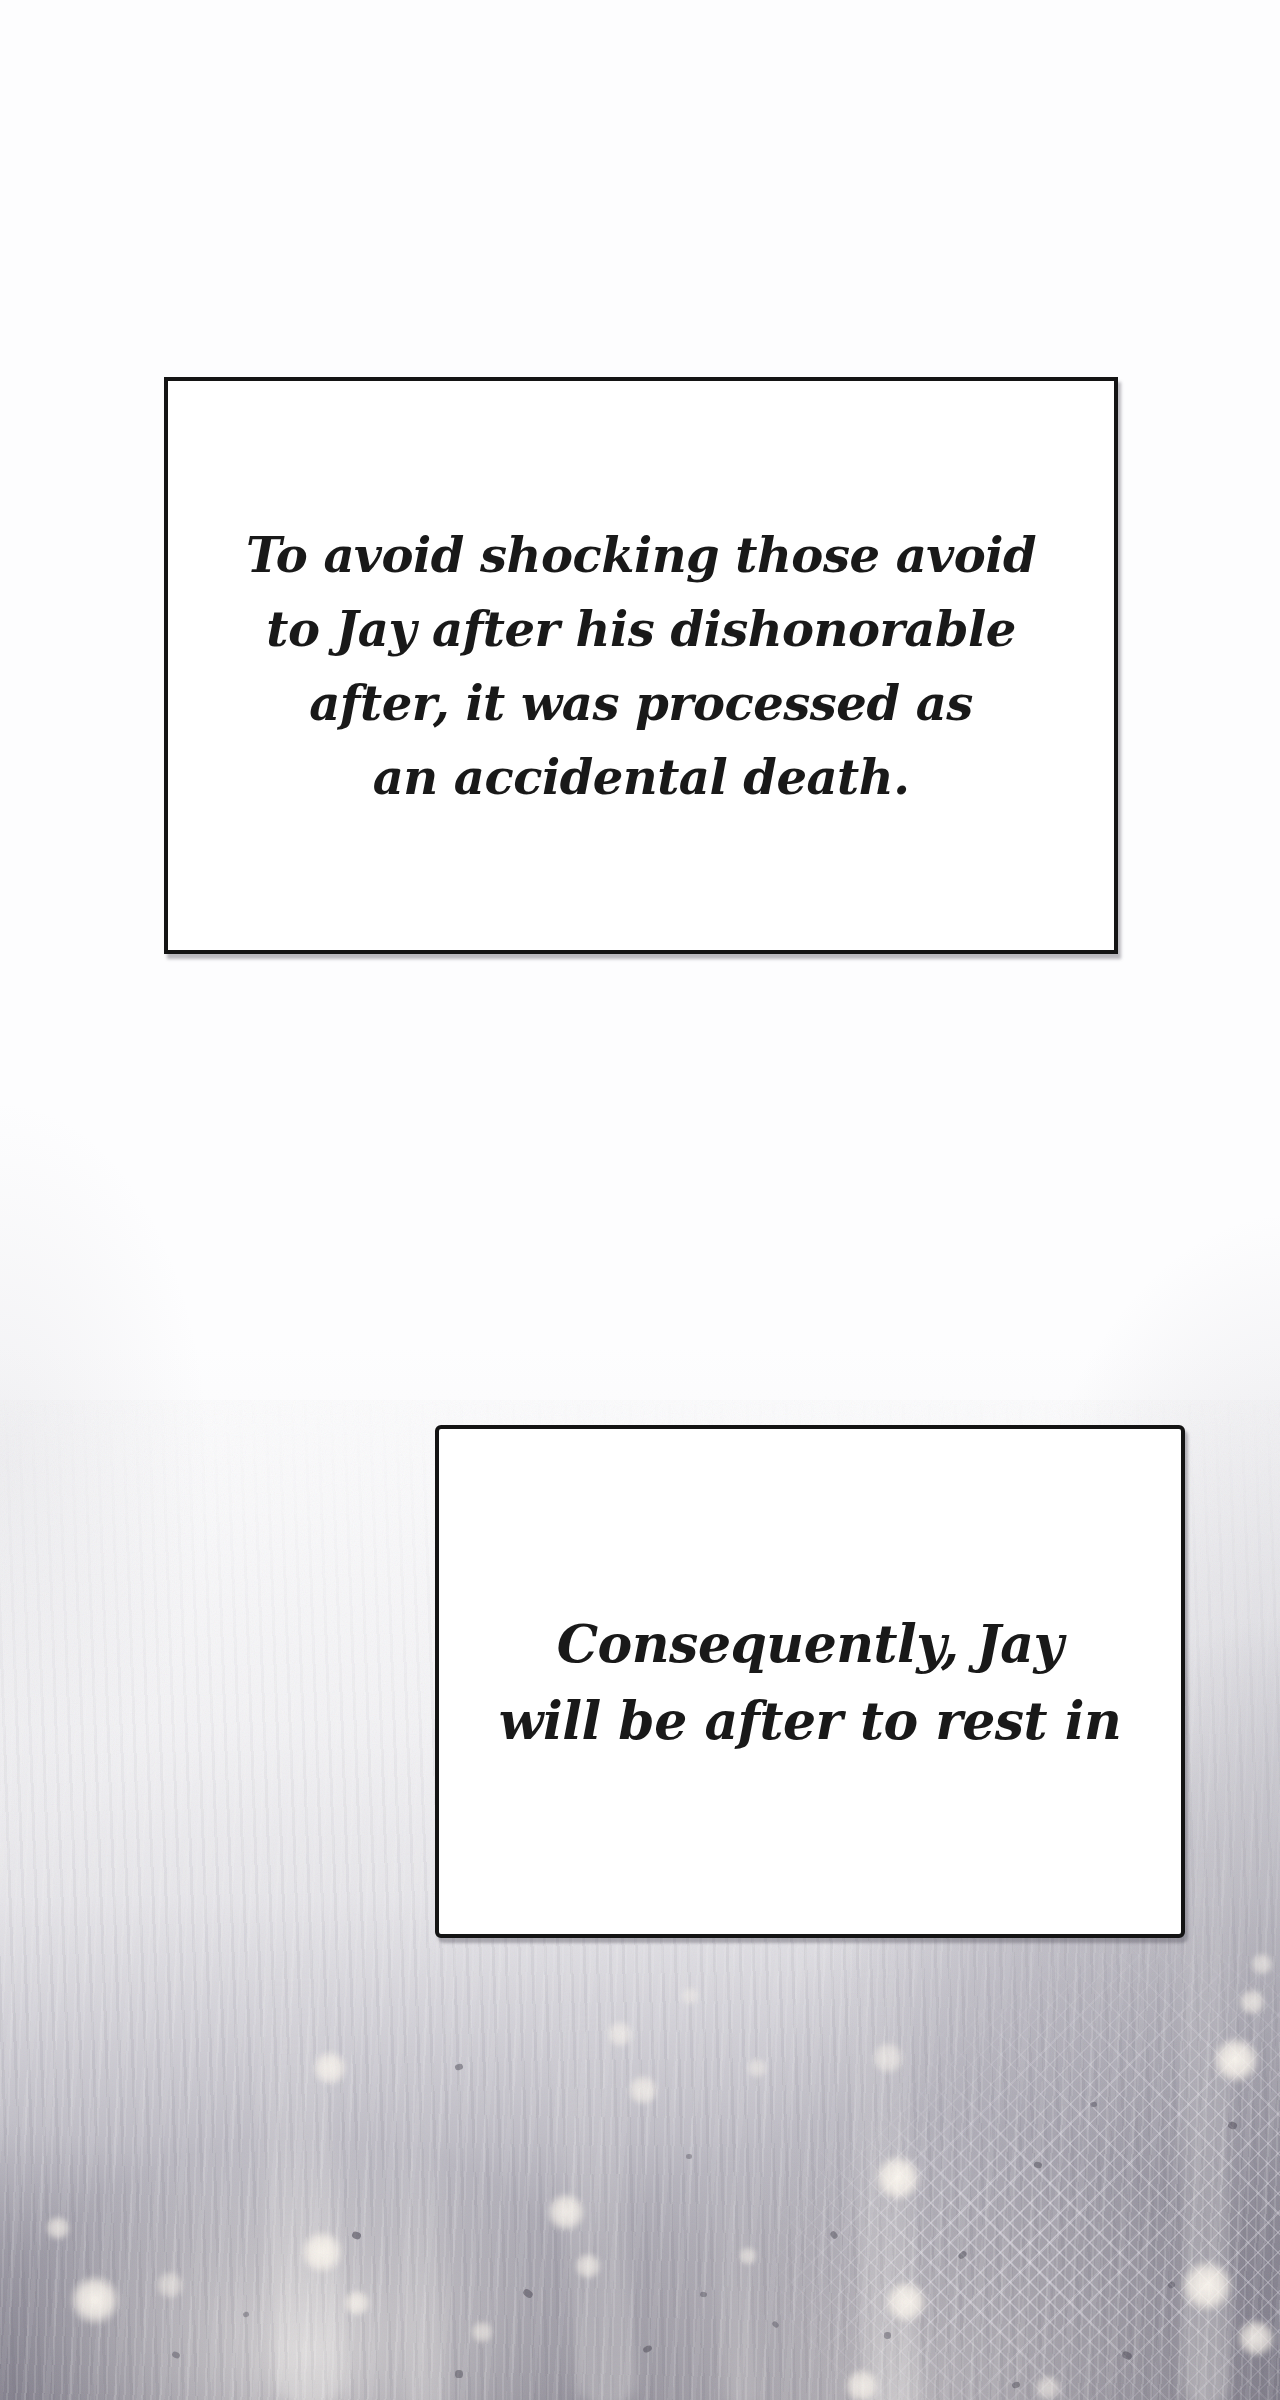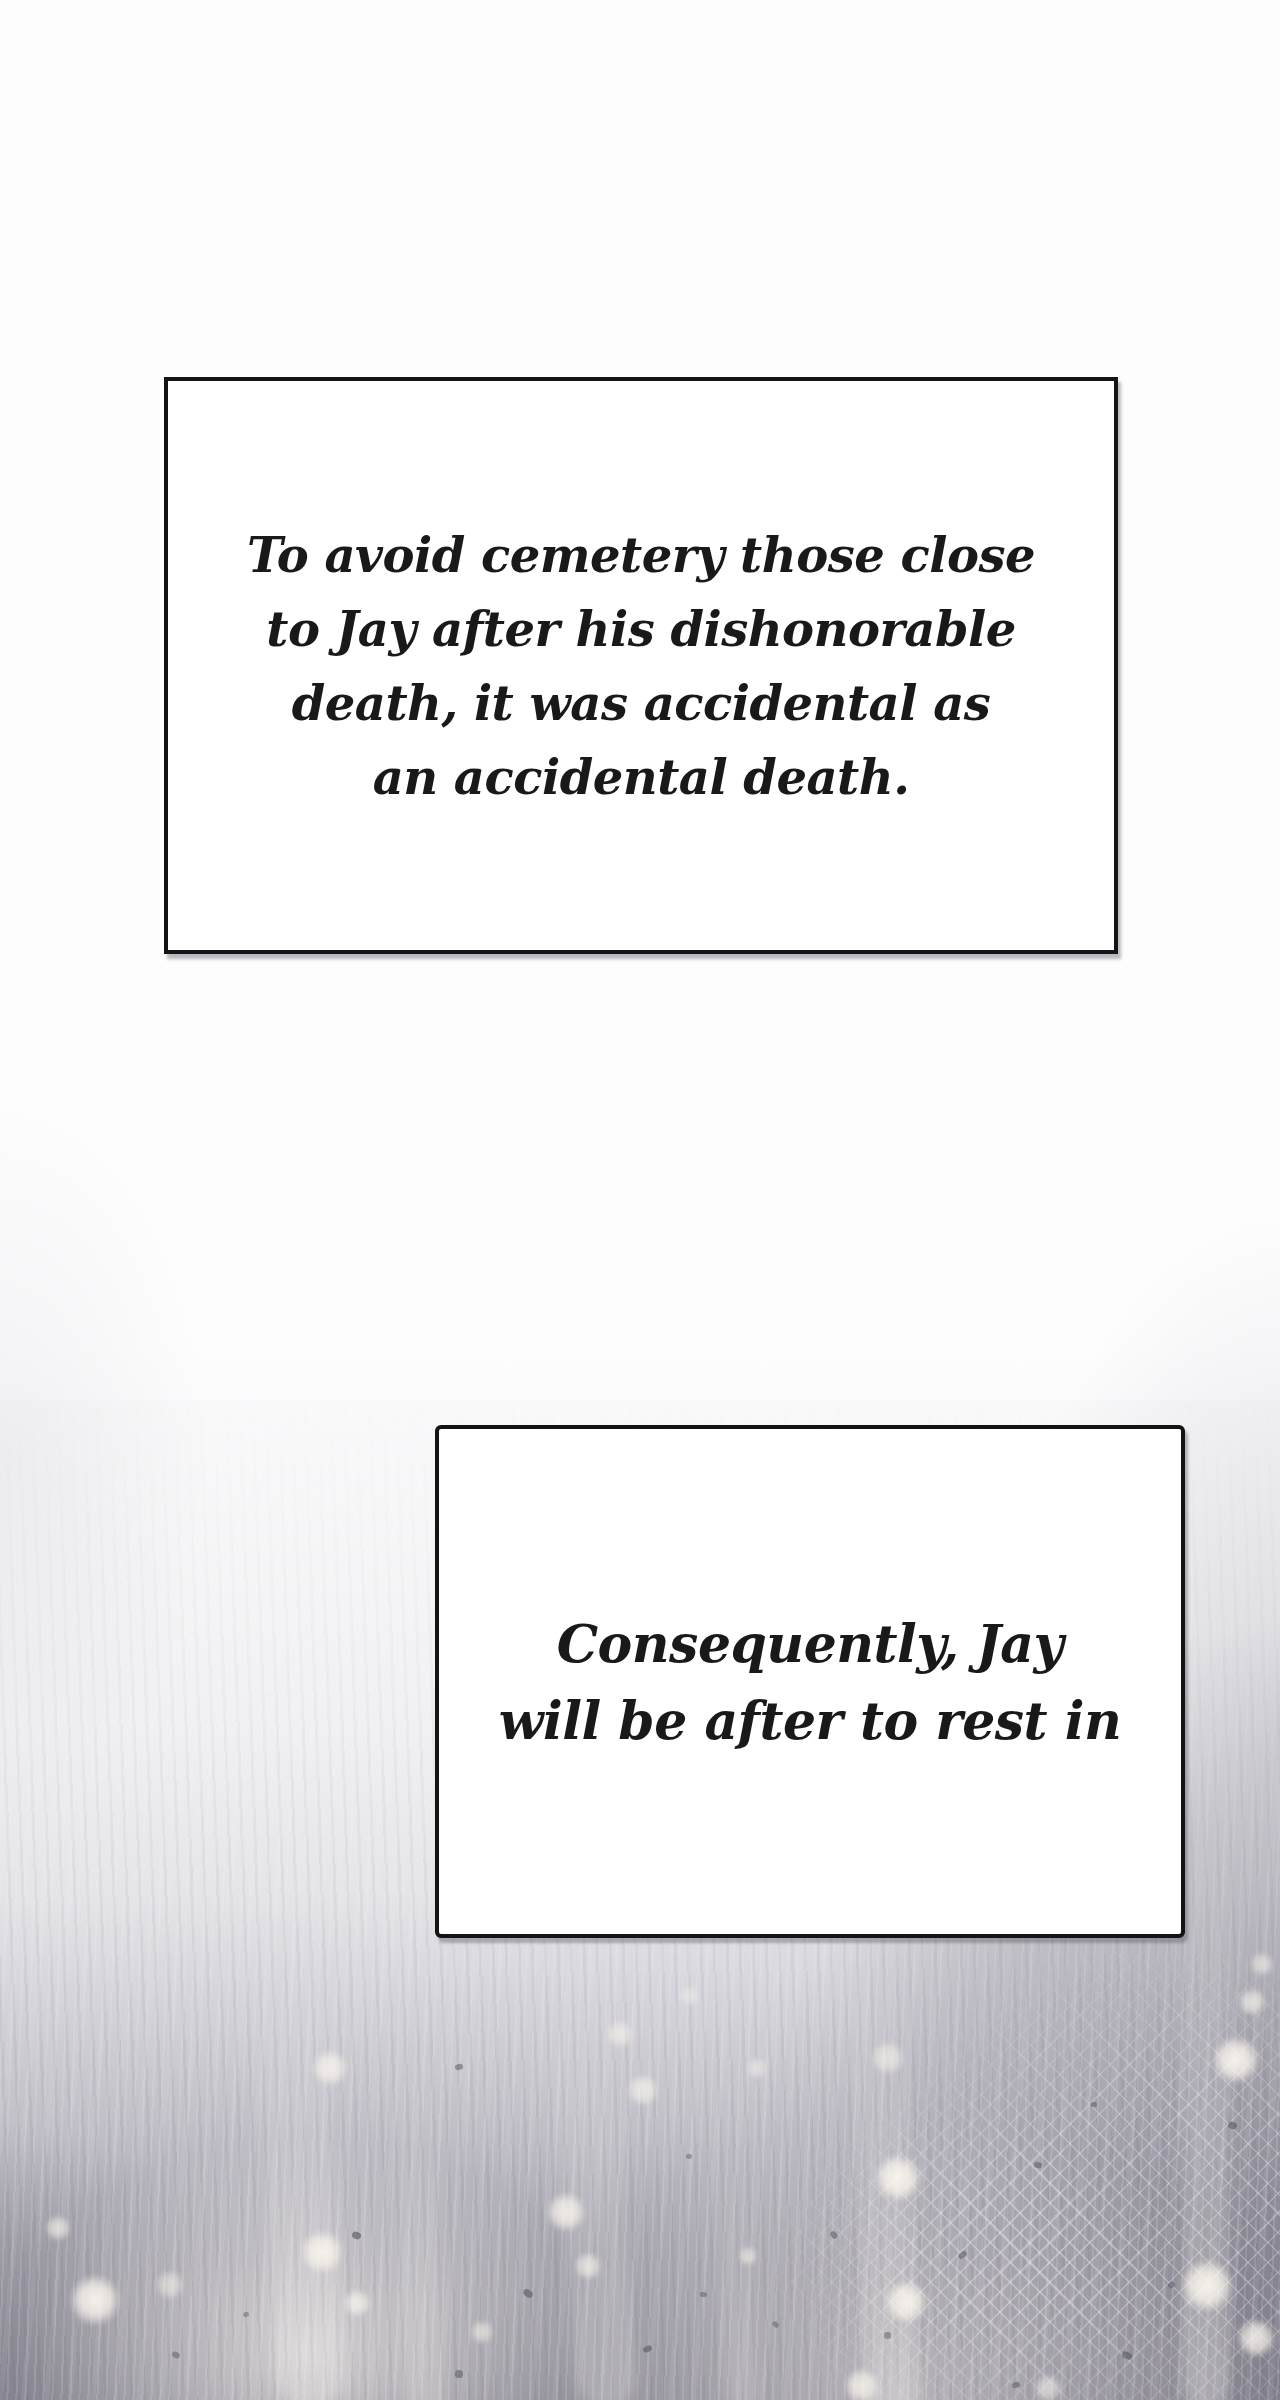--- a/index.html
+++ b/index.html
@@ -172,23 +172,23 @@
 
   <svg class="grain" xmlns="http://www.w3.org/2000/svg">
     <filter id="g">
         <feTurbulence type="fractalNoise" baseFrequency="0.9" numOctaves="2" stitchTiles="stitch"></feTurbulence>
       </filter>
     <rect width="100%" height="100%" filter="url(#g)"></rect>
   </svg>
 
   <div class="caption-box box-1">
     <div class="txt">
-      <div>To avoid cemetery those close</div>
+      <div>To avoid shocking those avoid</div>
       <div>to Jay after his dishonorable</div>
-      <div>death, it was accidental as</div>
+      <div>after, it was processed as</div>
       <div>an accidental death.</div>
     </div>
   </div>
 
   <div class="caption-box box-2">
     <div class="txt">
       <div>Consequently, Jay</div>
       <div>will be after to rest in</div>
     </div>
   </div>

